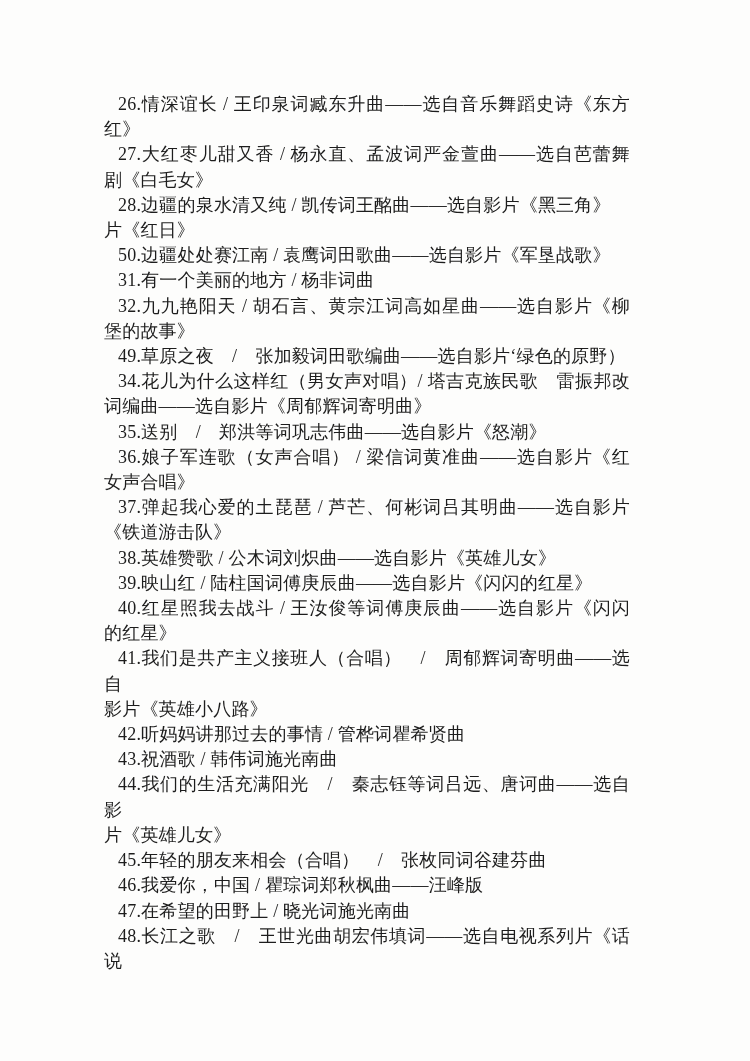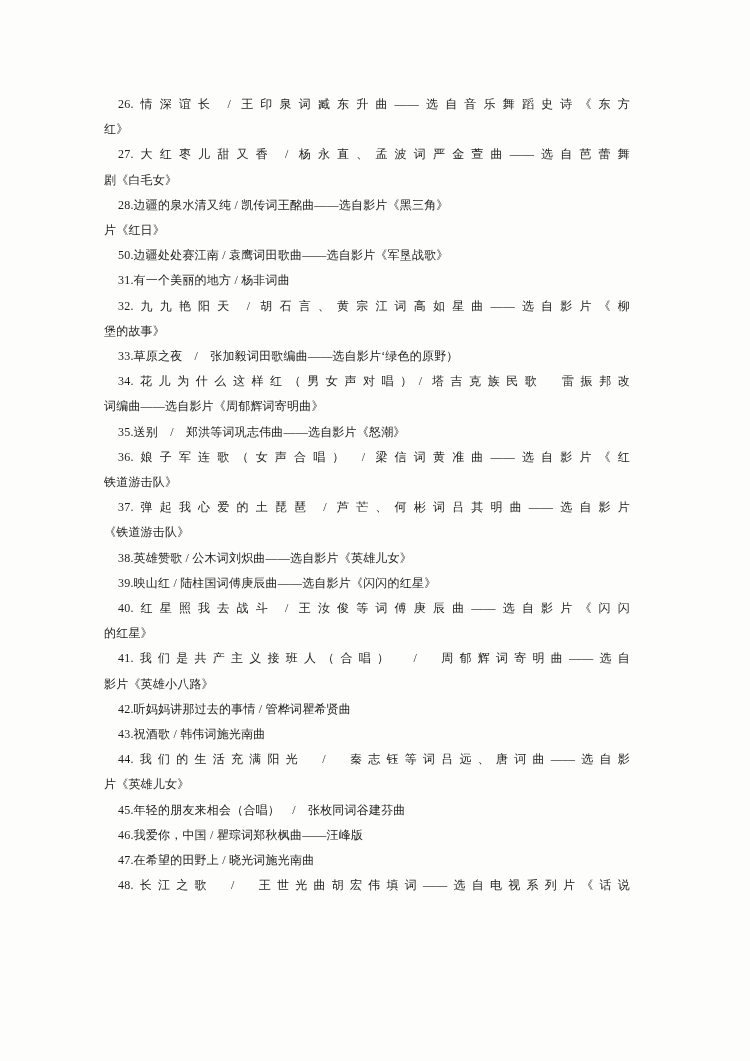--- a/index.html
+++ b/index.html
@@ -13,21 +13,21 @@
     height: 1061px;
     background: #fdfdfc;
     overflow: hidden;
     font-family: "Liberation Serif", "DejaVu Serif", serif;
   }
   .song-list {
     position: absolute;
     left: 104px;
     top: 92px;
     width: 526px;
-    font-size: 12px;
+    font-size: 18px;
     line-height: 25.2px;
     color: #1d1d1d;
     letter-spacing: 0.2px;
   }
   .item {
     margin: 0;
     padding: 0;
   }
   .line {
     display: block;
@@ -74,35 +74,35 @@
     <p class="item">
       <span class="line first">31.有一个美丽的地方 / 杨非词曲</span>
     </p>
 
     <p class="item">
       <span class="line first full">32.九九艳阳天 / 胡石言、黄宗江词高如星曲——选自影片《柳</span>
       <span class="line">堡的故事》</span>
     </p>
 
     <p class="item">
-      <span class="line first">33.草原之夜　/　张加毅词田歌编曲——选自影片‘绿色的原野）</span>
+      <span class="line first">49.草原之夜　/　张加毅词田歌编曲——选自影片‘绿色的原野）</span>
     </p>
 
     <p class="item">
       <span class="line first full">34.花儿为什么这样红（男女声对唱）/ 塔吉克族民歌　雷振邦改</span>
       <span class="line">词编曲——选自影片《周郁辉词寄明曲》</span>
     </p>
 
     <p class="item">
       <span class="line first">35.送别　/　郑洪等词巩志伟曲——选自影片《怒潮》</span>
     </p>
 
     <p class="item">
       <span class="line first full">36.娘子军连歌（女声合唱） / 梁信词黄准曲——选自影片《红</span>
-      <span class="line">铁道游击队》</span>
+      <span class="line">女声合唱》</span>
     </p>
 
     <p class="item">
       <span class="line first full">37.弹起我心爱的土琵琶 / 芦芒、何彬词吕其明曲——选自影片</span>
       <span class="line">《铁道游击队》</span>
     </p>
 
     <p class="item">
       <span class="line first">38.英雄赞歌 / 公木词刘炽曲——选自影片《英雄儿女》</span>
     </p>

